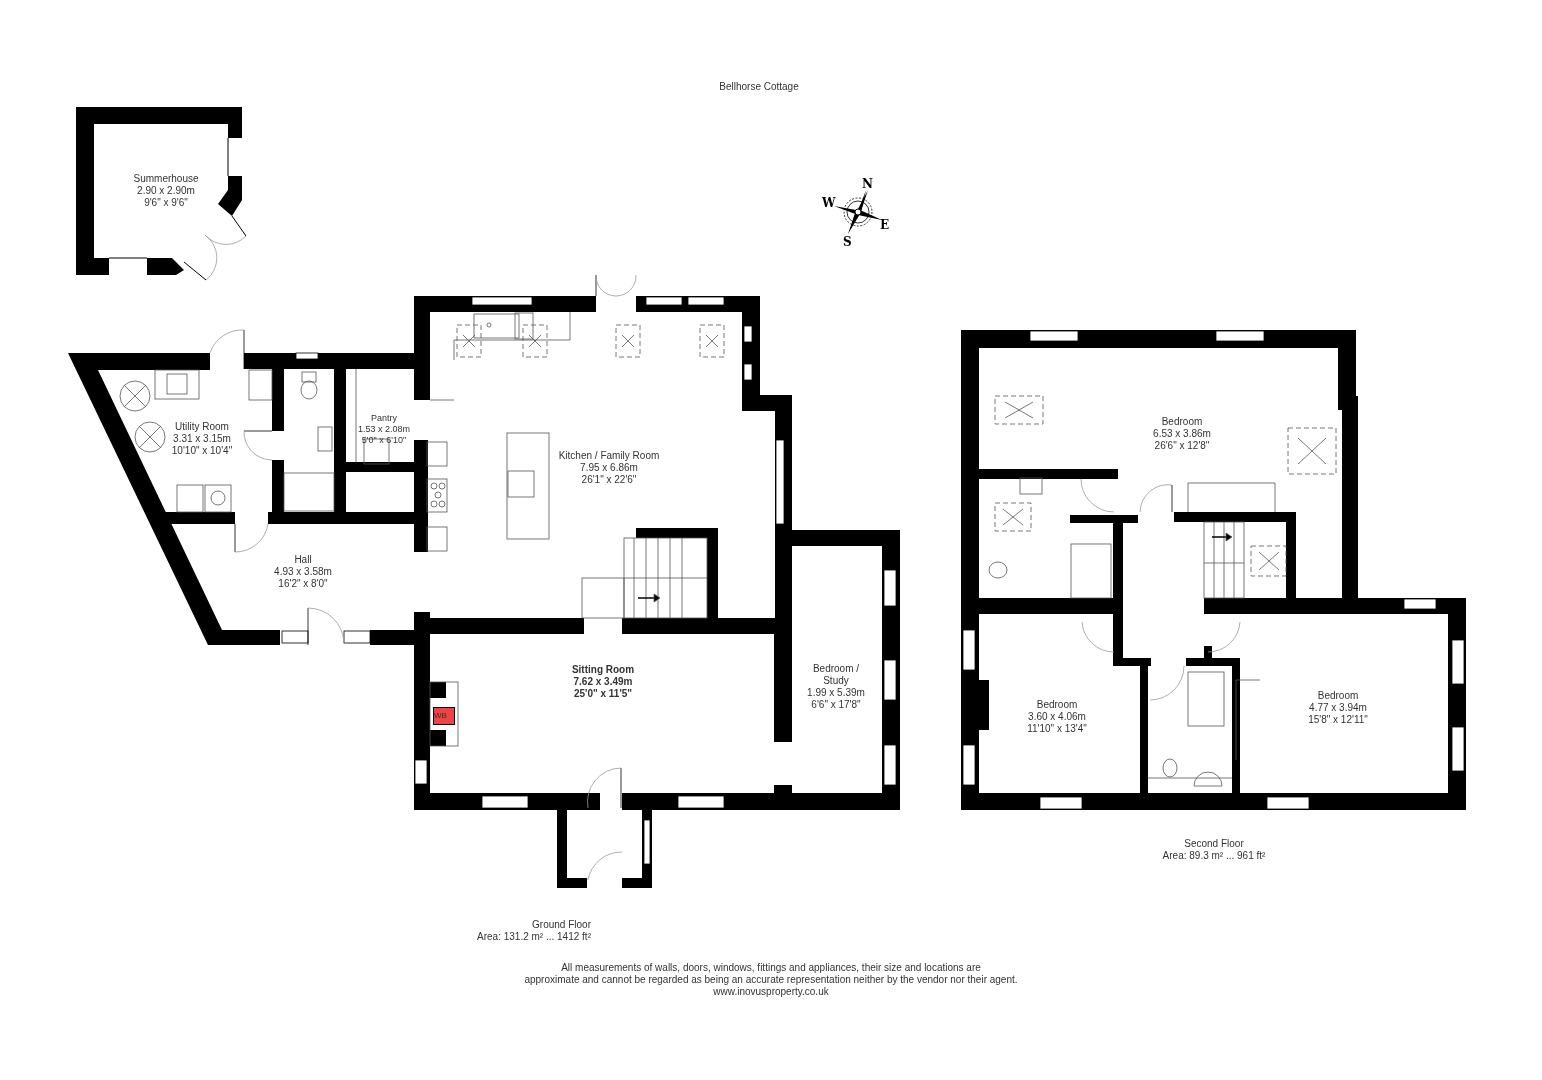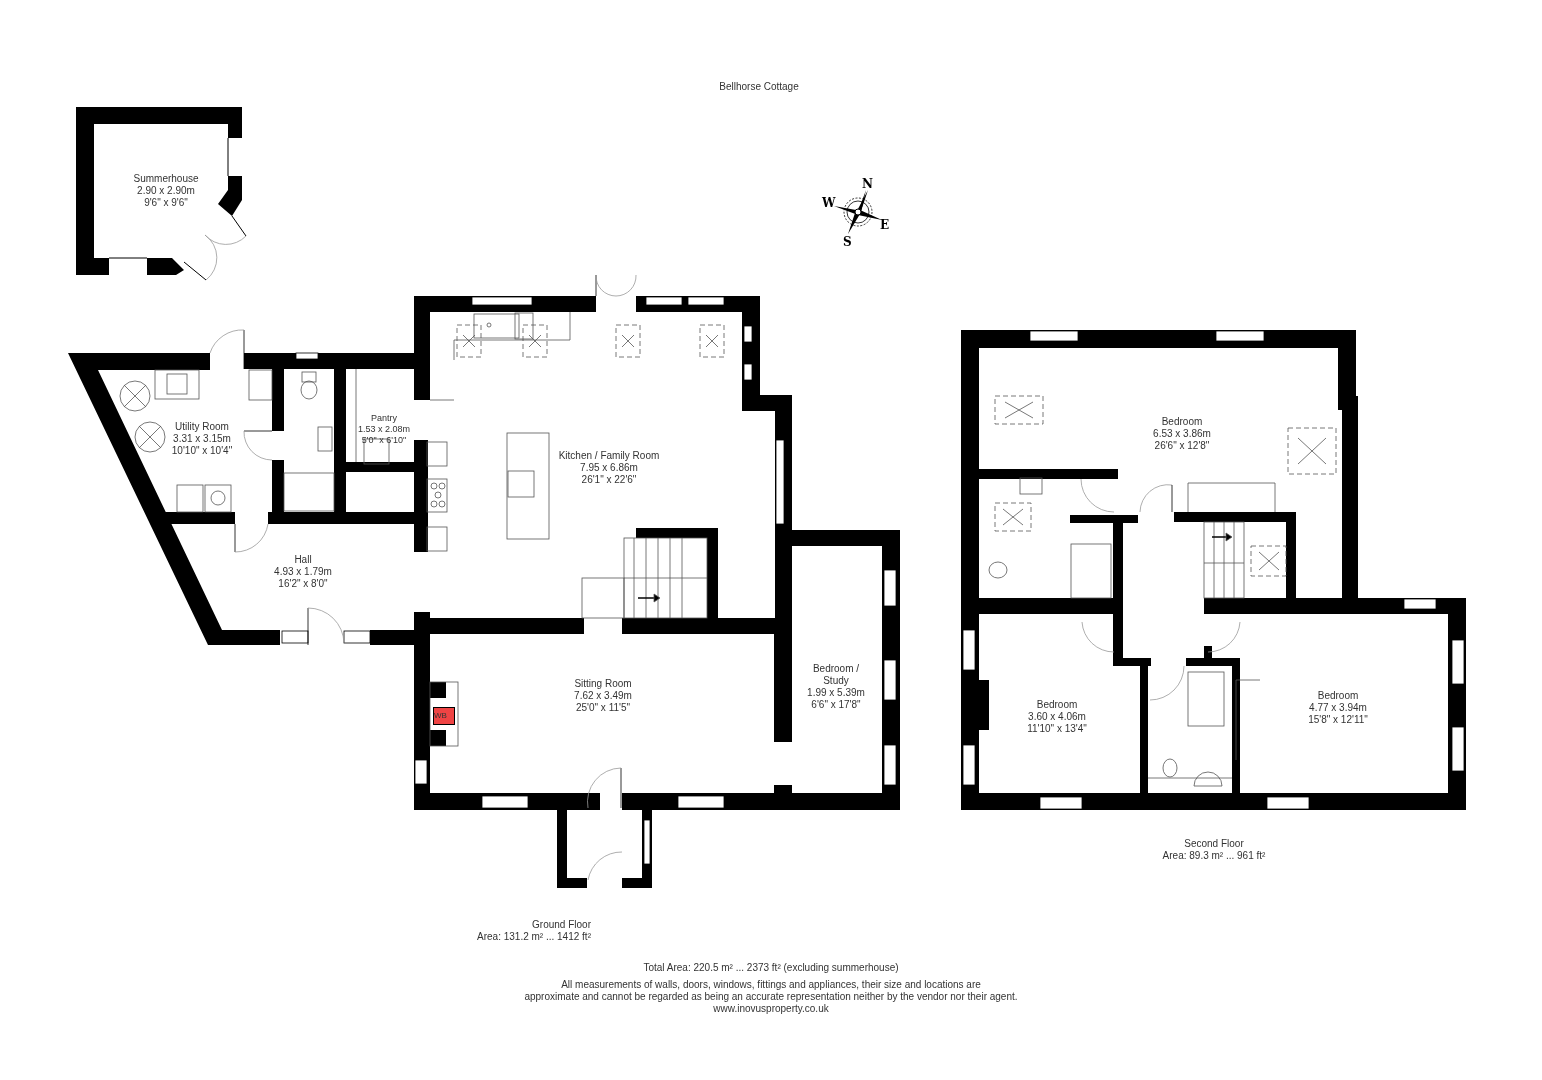--- a/index.html
+++ b/index.html
@@ -301,25 +301,25 @@
 </div>
 
 <div class="lbl" style="left:609px; top:450px;">
   <div>Kitchen / Family Room</div>
   <div>7.95 x 6.86m</div>
   <div>26'1" x 22'6"</div>
 </div>
 
 <div class="lbl" style="left:303px; top:554px;">
   <div>Hall</div>
-  <div>4.93 x 1.79m</div>
+  <div>4.93 x 3.58m</div>
   <div>16'2" x 8'0"</div>
 </div>
 
-<div class="lbl" style="left:603px; top:678px;">
+<div class="lbl" style="left:603px; top:664px;font-weight:bold;">
   <div>Sitting Room</div>
   <div>7.62 x 3.49m</div>
   <div>25'0" x 11'5"</div>
 </div>
 
 <div class="lbl" style="left:836px; top:657px;margin-top:6px;">
   <div>Bedroom /</div>
   <div>Study</div>
   <div>1.99 x 5.39m</div>
   <div>6'6" x 17'8"</div>
@@ -349,17 +349,16 @@
   <div>Ground Floor</div>
   <div>Area: 131.2 m² ... 1412 ft²</div>
 </div>
 
 <div class="floor" style="left:1214px; top:838px;">
   <div>Second Floor</div>
   <div>Area: 89.3 m² ... 961 ft²</div>
 </div>
 
 <div class="footer">
-  <div class="total">Total Area: 220.5 m² ... 2373 ft² (excluding summerhouse)</div>
   <div>All measurements of walls, doors, windows, fittings and appliances, their size and locations are</div>
   <div>approximate and cannot be regarded as being an accurate representation neither by the vendor nor their agent.</div>
   <div>www.inovusproperty.co.uk</div>
 </div>
 
 </body></html>

